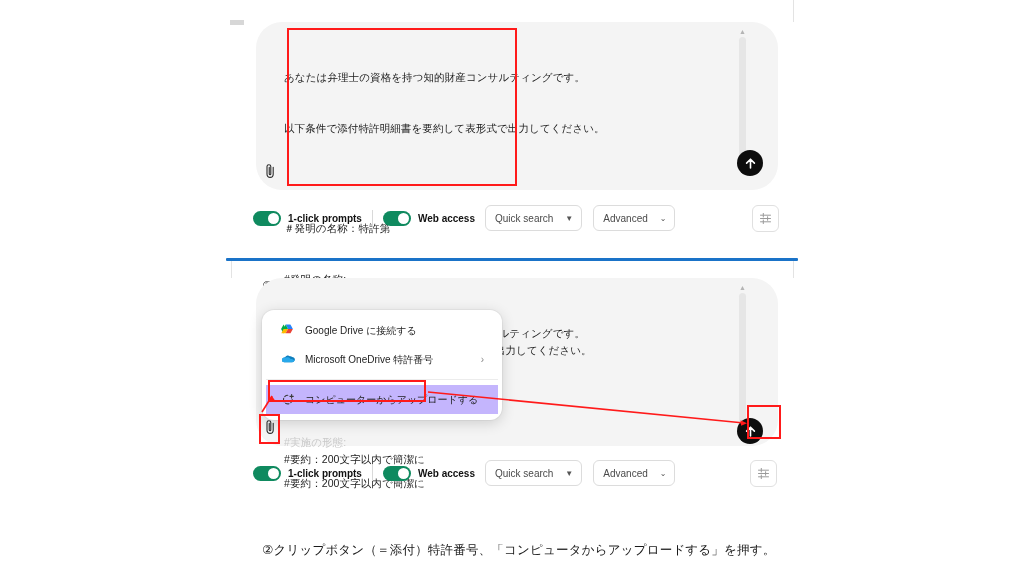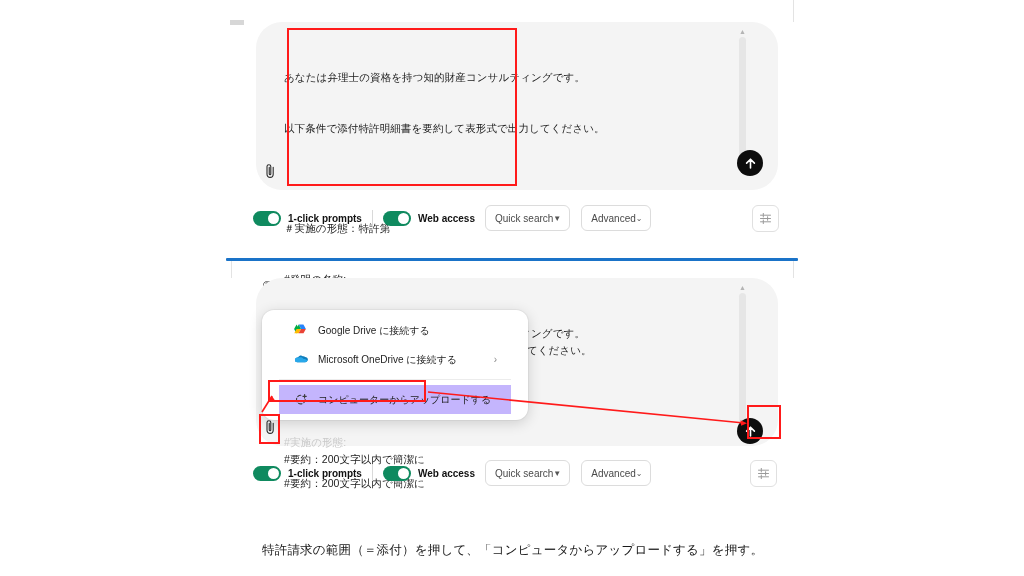--- a/index.html
+++ b/index.html
@@ -122,21 +122,21 @@
     background: #d9d9d9;
     margin: 0 10px;
   }
   .select-box {
     height: 24px;
     border: 1px solid #dcdcdc;
     border-radius: 6px;
     background: #ffffff;
     display: flex;
     align-items: center;
-    gap: 0;
+    gap: 12px;
     padding: 0 8px 0 9px;
     font-size: 10px;
     color: #4a4a4a;
     white-space: nowrap;
   }
   .select-box .caret {
     font-size: 8px;
     color: #555;
   }
   .tune-btn {
@@ -147,21 +147,21 @@
     background: #ffffff;
     display: flex; align-items: center; justify-content: center;
   }
 
   
   .menu {
     position: absolute;
     background: #ffffff;
     border-radius: 12px;
     box-shadow: 0 3px 14px rgba(0,0,0,0.16), 0 0 0 1px rgba(0,0,0,0.04);
-    padding: 6px 17px;
+    padding: 6px 4px;
     overflow: hidden;
   }
   .menu-item {
     height: 29px;
     display: flex;
     align-items: center;
     padding: 0 14px 0 14px;
     font-size: 10px;
     color: #1d1d1d;
     white-space: nowrap;
@@ -220,21 +220,21 @@
   <div class="guide-v" style="left:231px; top:258px; height:20px;"></div>
   <div class="guide-v" style="left:793px; top:0px; height:22px;"></div>
   <div class="guide-v" style="left:793px; top:258px; height:20px;"></div>
 
   <div class="composer" style="left:256px; top:22px; width:522px; height:168px;">
 
     <div class="prompt-text" style="left:28px; top:13px;">
       <span class="prompt-line">あなたは弁理士の資格を持つ知的財産コンサルティングです。</span>
       <span class="prompt-line">以下条件で添付特許明細書を要約して表形式で出力してください。</span>
       <span class="prompt-line blank"></span>
-      <span class="prompt-line">＃実施の形態：特許第</span>
+      <span class="prompt-line">＃発明の名称：特許第</span>
       <span class="prompt-line">#発明の名称:</span>
       <span class="prompt-line">#説明:</span>
       <span class="prompt-line">#特許請求の範囲:</span>
       <span class="prompt-line">#実施の形態:</span>
       <span class="prompt-line">#要約：200文字以内で簡潔に</span>
     </div>
 
     <div class="scroll-cap" style="left:483px; top:8px;">▲</div>
     <div class="scrollbar" style="left:483px; top:15px; height:130px;"></div>
     <div class="scroll-cap" style="left:483px; top:148px;">▼</div>
@@ -344,21 +344,21 @@
       <span>Google Drive に接続する</span>
     </div>
 
     <div class="menu-item">
       <span class="menu-icon">
         <svg width="15" height="11" viewBox="0 0 15 11">
           <path d="M4.4 3.1 C5.2 1.5 7.4 1.1 8.8 2.3 C9.6 2.0 10.6 2.3 11.1 3.0 C12.6 3.0 13.9 4.1 13.9 5.6 C13.9 7.1 12.7 8.2 11.2 8.2 L3.3 8.2 C1.9 8.2 0.9 7.2 0.9 5.9 C0.9 4.5 2.0 3.4 3.4 3.4 C3.7 3.4 4.1 3.2 4.4 3.1 Z" fill="#0f7ebc"></path>
           <path d="M5.0 3.6 C6.6 2.9 8.6 3.5 9.6 4.9 C11.1 4.8 12.6 5.5 13.5 6.6 C13.0 7.6 12.1 8.2 11.0 8.2 L3.3 8.2 C2.0 8.2 0.9 7.2 0.9 5.9 C0.9 4.6 2.0 3.5 3.3 3.5 Z" fill="#28a8ea"></path>
         </svg>
       </span>
-      <span>Microsoft OneDrive に接続する</span>
+      <span>Microsoft OneDrive 特許番号</span>
       <span class="menu-chevron">›</span>
     </div>
 
     <div class="menu-divider"></div>
 
     <div class="menu-item highlight">
       <span class="menu-icon">
         <svg width="14" height="13" viewBox="0 0 14 13">
           <path d="M11.2 6.6 C11.2 9.0 9.2 10.9 6.8 10.9 C4.4 10.9 2.5 9.0 2.5 6.6 C2.5 4.2 4.4 2.3 6.8 2.3" fill="none" stroke="#3c3c3c" stroke-width="1.1" stroke-linecap="round" stroke-dasharray="3.4 2.1"></path>
           <line x1="10.6" y1="1.6" x2="10.6" y2="5.1" stroke="#3c3c3c" stroke-width="1.1" stroke-linecap="round"></line>
@@ -413,18 +413,18 @@
         <line x1="1.5" y1="6.5" x2="11.5" y2="6.5"></line>
         <line x1="1.5" y1="9.8" x2="11.5" y2="9.8"></line>
         <line x1="4.3" y1="1.4" x2="4.3" y2="5"></line>
         <line x1="8.6" y1="4.7" x2="8.6" y2="8.3"></line>
         <line x1="4.3" y1="8" x2="4.3" y2="11.6"></line>
       </g>
     </svg>
   </div>
 
   <div class="caption" style="left:262px; top:500px;">
-    <span class="caption-line">特許請求の範囲（＝添付）を押して、「コンピュータからアップロードする」を押す。</span>
+    <span class="caption-line">②クリップボタン（＝添付）特許番号、「コンピュータからアップロードする」を押す。</span>
     
     
   </div>
 
 </div>
 
 </body></html>

